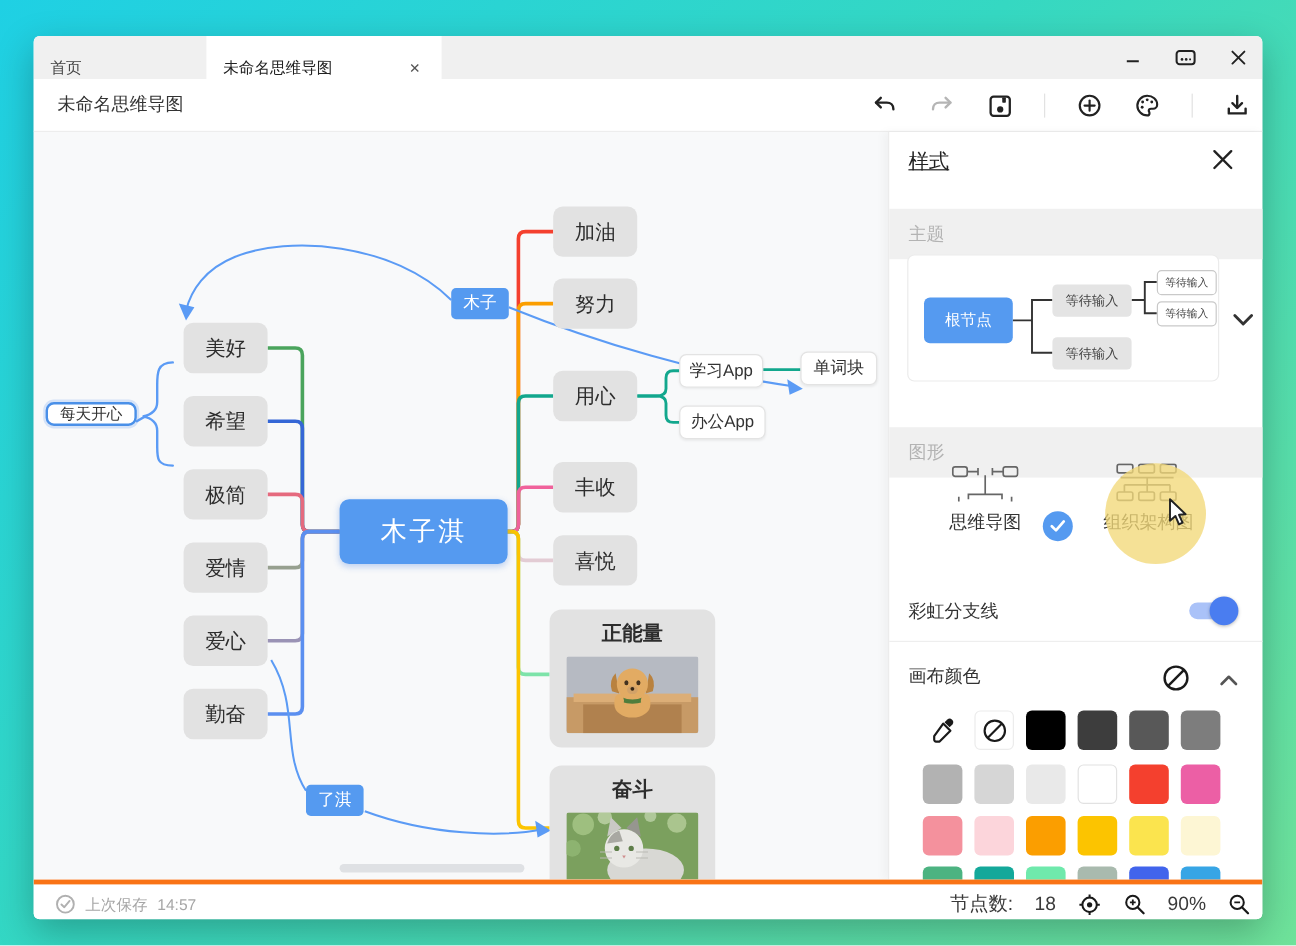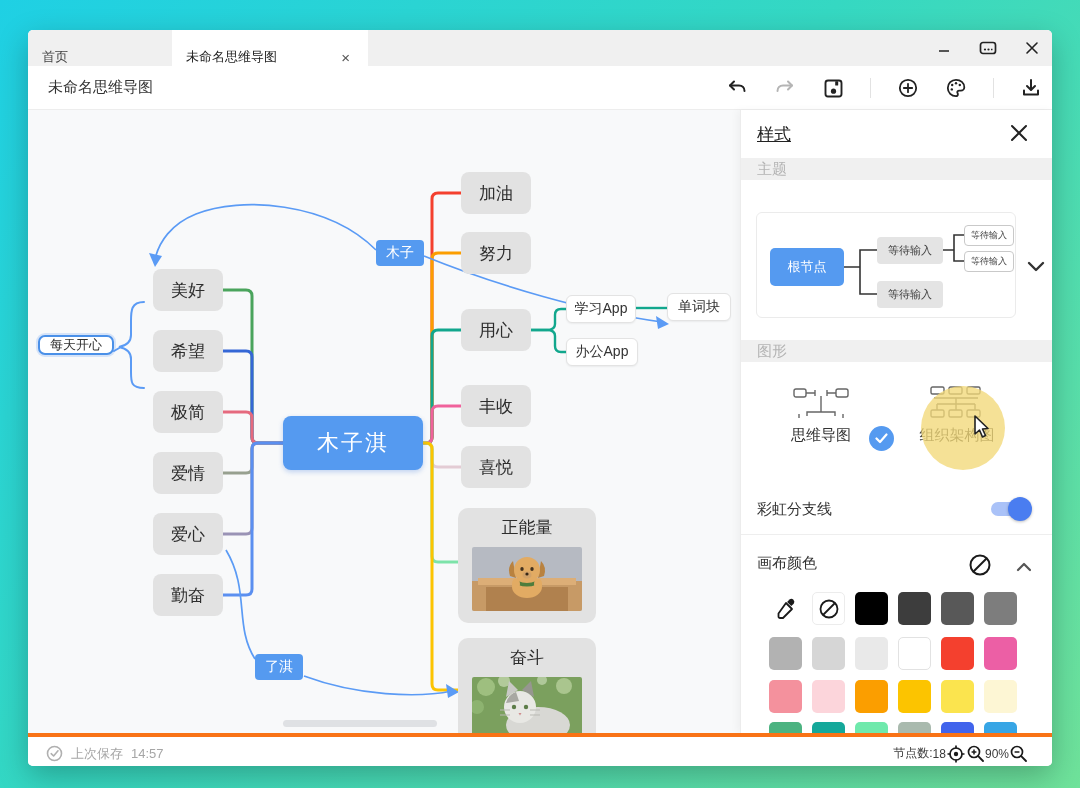--- a/index.html
+++ b/index.html
@@ -40,33 +40,33 @@
     display:flex; align-items:center; justify-content:center; font-size:22px; color:#fff; letter-spacing:2px;
     box-shadow:0 2px 5px rgba(60,120,220,.3); }
   .small-node { position:absolute; background:#fff; border:1px solid #e3e3e3; border-radius:6px;
     height:28px; display:flex; align-items:center; justify-content:center; font-size:14px; color:#333;
     box-shadow:0 1px 2px rgba(0,0,0,.06); }
   .tag-node { position:absolute; width:48px; height:26px; border-radius:4px; color:#fff; font-size:14px;
     display:flex; align-items:center; justify-content:center; }
   .float-node { position:absolute; left:10px; top:225px; width:76px; height:20px; background:#fff;
     border:2px solid #4a90e8; box-shadow:0 0 0 2px rgba(90,150,240,.22); border-radius:7px;
     display:flex; align-items:center; justify-content:center; font-size:13px; color:#333; }
-  .img-node { position:absolute; width:138px; background:#e2e2e2; border-radius:10px; padding:8px 14px 12px; }
+  .img-node { position:absolute; width:138px; background:#e2e2e2; border-radius:10px; padding:8px 14px 12px;font-weight:bold; }
   .img-node .img-title { text-align:center; font-size:17px; color:#2d2d2d; margin-bottom:8px; }
   .img-node svg { display:block; border-radius:2px; }
   .canvas-scrollbar { position:absolute; left:255px; top:610px; width:154px; height:7px;
     background:#dfe1e4; border-radius:4px; }
 
   
   .sidebar { position:absolute; left:712px; top:0; width:312px; height:623px; background:#fff;
     border-left:1px solid #ececec; box-shadow:-3px 0 8px rgba(0,0,0,.04); }
   .sb-title { position:absolute; left:16px; top:13px; font-size:17px; color:#222;text-decoration:underline; }
   .sb-close { position:absolute; right:22px; top:12px; width:22px; height:22px; }
-  .sb-section { position:absolute; left:0; width:312px; height:22px; background:#f0f0f0;
-    display:flex; align-items:center; padding-left:16px; font-size:15px; color:#b3b3b3; }
+  .sb-section { position:absolute; left:0; width:312px; height:42px; background:#f0f0f0;
+    display:flex; align-items:center; padding-left:16px; font-size:15px; color:#b3b3b3;margin-top:16px; }
   .theme-card { position:absolute; left:15px; top:102px; width:260px; height:106px;
     border:1px solid #ebebeb; border-radius:6px; background:#fff; }
   .tp-root { position:absolute; left:13px; top:35px; width:74px; height:38px; border-radius:5px;
     color:#fff; font-size:13px; display:flex; align-items:center; justify-content:center; }
   .tp-child { position:absolute; left:120px; width:66px; height:27px; background:#e4e4e4; border-radius:4px;
     font-size:11px; color:#444; display:flex; align-items:center; justify-content:center; }
   .tp-sub { position:absolute; left:207px; width:50px; height:21px; background:#fff; border:1px solid #c9c9c9;
     border-radius:4px; font-size:9px; color:#444; display:flex; align-items:center; justify-content:center; }
   .theme-chevron { position:absolute; left:284px; top:145px; width:22px; height:22px; }
   .shape-label { position:absolute; font-size:15px; color:#333; text-align:center; }
@@ -82,22 +82,22 @@
   .sb-divider { position:absolute; left:0; top:424px; width:312px; height:1px; background:#eee; }
   .swatch { position:absolute; width:33px; height:33px; border-radius:5px; }
   .sw-border { border:1px solid #e2e2e2; }
   .sw-icon-cell { position:absolute; width:33px; height:33px; display:flex; align-items:center; justify-content:center; }
 
   
   .statusbar { position:absolute; left:0; top:703px; width:1024px; height:33px; background:#fff;
     border-top:4px solid #f97316; }
   .sv-left { position:absolute; left:18px; top:0; height:33px; display:flex; align-items:center; gap:8px;
     font-size:13px; color:#a6a6a6; }
-  .sv-right { position:absolute; right:24px; top:0; height:33px; display:flex; align-items:center; 
-    font-size:12px; color:#3a3a3a; }
+  .sv-right { position:absolute; right:10px; top:0; height:33px; display:flex; align-items:center; gap:18px;
+    font-size:16px; color:#3a3a3a; }
   .sv-right .num { color:#3a3a3a; }
   svg { display:block; }
 </style>
 </head>
 <body>
 
 <div class="stage">
 <div class="win">
 
   <div class="tabbar">

